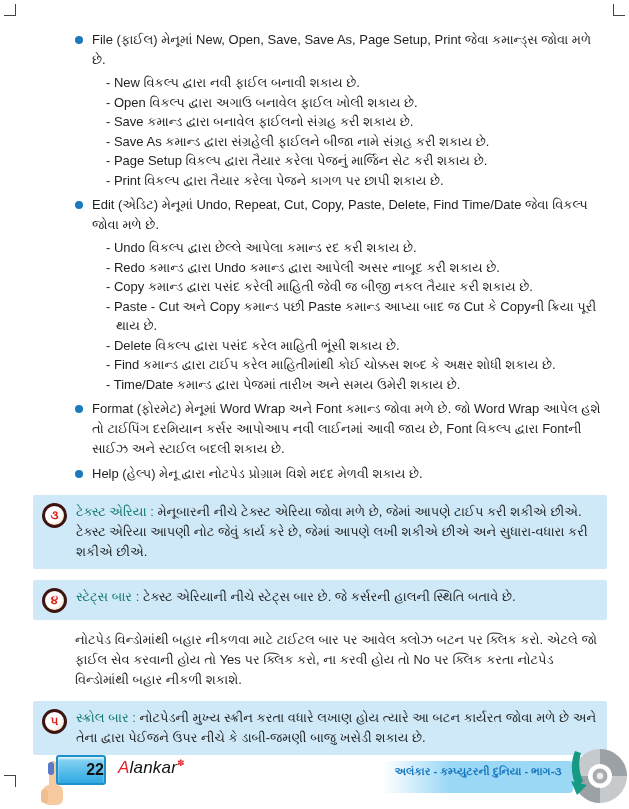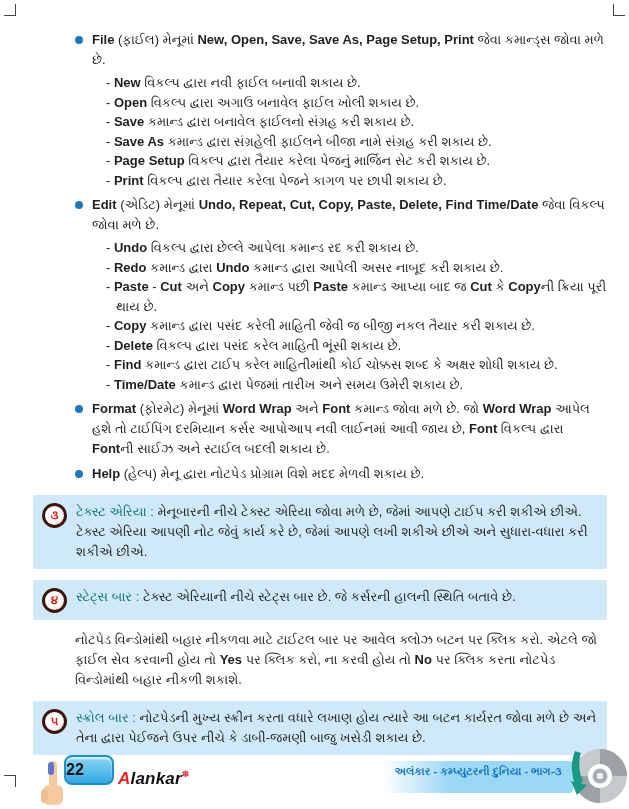--- a/index.html
+++ b/index.html
@@ -9,21 +9,21 @@
     color:#1f1f1f;font-size:13px;overflow:hidden;
   }
   
   .crop{position:absolute;width:11px;height:11px;}
   .crop.tl{left:4px;top:4px;border-right:1px solid #444;border-bottom:1px solid #444;}
   .crop.tr{right:4px;top:4px;border-left:1px solid #444;border-bottom:1px solid #444;}
   .crop.bl{left:4px;bottom:22px;border-right:1px solid #444;border-top:1px solid #444;}
   .crop.br{right:4px;bottom:22px;border-left:1px solid #444;border-top:1px solid #444;}
 
   .content{position:absolute;left:33px;top:30px;width:574px;}
-  b{font-weight:bold;}
+  b{font-weight:normal;}
 
   
   ul.bullets{list-style:none;margin:0;padding:0 0 0 42px;}
   ul.bullets>li{position:relative;padding-left:17px;line-height:20px;margin-bottom:5px;}
   ul.bullets>li>.dot{
     position:absolute;left:0;top:6px;width:8px;height:8px;border-radius:50%;
     background:#1b79bd;
   }
   ul.subs{list-style:none;margin:3px 0 2px 14px;padding:0;}
   ul.subs>li{line-height:19.5px;padding-left:10px;text-indent:-10px;}
@@ -40,27 +40,27 @@
     margin:1px 9px 0 2px;
   }
   .hbox .htext{line-height:20px;}
   .hbox .htitle{font-weight:normal;color:#0f766e;}
 
   .para{margin:10px 0 0 42px;line-height:20px;}
 
   
   .footer{position:absolute;left:0;bottom:0;width:629px;height:64px;}
   .pagebadge{
-    position:absolute;left:64px;top:10px;width:46px;height:26px;border-radius:8px;
+    position:absolute;left:56px;top:10px;width:46px;height:26px;border-radius:3px;
     background:linear-gradient(#8ed6f4,#2ea9e2);border:2px solid #1d8fcb;
-    text-align:left;font-weight:bold;font-size:16px;line-height:26px;color:#111;
+    text-align:right;font-weight:bold;font-size:16px;line-height:26px;color:#111;
     box-shadow:inset 0 2px 2px rgba(255,255,255,.7);
   }
   .hand{position:absolute;left:33px;top:14px;}
-  .logo{position:absolute;left:118px;top:24px;font-weight:bold;font-style:italic;
+  .logo{position:absolute;left:118px;top:13px;font-weight:normal;font-style:italic;
     font-size:17px;letter-spacing:.2px;color:#111;}
   .logo .a{color:#e02428;}
   .logo .reg{color:#e02428;font-size:9px;vertical-align:super;font-style:normal;}
   .footbar{
     position:absolute;right:56px;top:16px;width:190px;height:32px;border-radius:4px;
     background:linear-gradient(to right,#ffffff,#9bd8f6 35%,#9bd8f6);
     color:#1878be;font-weight:bold;font-size:11px;line-height:20px;text-align:center;
   }
   .cdwrap{position:absolute;right:0px;top:0px;width:66px;height:64px;}
 </style>
@@ -78,22 +78,22 @@
           <li>- <b>New</b> વિકલ્પ દ્વારા નવી ફાઈલ બનાવી શકાય છે.</li>
           <li>- <b>Open</b> વિકલ્પ દ્વારા અગાઉ બનાવેલ ફાઈલ ખોલી શકાય છે.</li>
           <li>- <b>Save</b> કમાન્ડ દ્વારા બનાવેલ ફાઈલનો સંગ્રહ કરી શકાય છે.</li>
           <li>- <b>Save As</b> કમાન્ડ દ્વારા સંગ્રહેલી ફાઈલને બીજા નામે સંગ્રહ કરી શકાય છે.</li>
           <li>- <b>Page Setup</b> વિકલ્પ દ્વારા તૈયાર કરેલા પેજનું માર્જિન સેટ કરી શકાય છે.</li>
           <li>- <b>Print</b> વિકલ્પ દ્વારા તૈયાર કરેલા પેજને કાગળ પર છાપી શકાય છે.</li>
         </ul></li>
       <li><span class="dot"></span><span><b>Edit</b> (એડિટ) મેનૂમાં <b>Undo, Repeat, Cut, Copy, Paste, Delete, Find Time/Date</b> જેવા વિકલ્પ જોવા મળે છે.</span><ul class="subs">
           <li>- <b>Undo</b> વિકલ્પ દ્વારા છેલ્લે આપેલા કમાન્ડ રદ કરી શકાય છે.</li>
           <li>- <b>Redo</b> કમાન્ડ દ્વારા <b>Undo</b> કમાન્ડ દ્વારા આપેલી અસર નાબૂદ કરી શકાય છે.</li>
+          <li>- <b>Copy</b> કમાન્ડ દ્વારા પસંદ કરેલી માહિતી જેવી જ બીજી નકલ તૈયાર કરી શકાય છે.</li>
           <li>- <b>Paste</b> - <b>Cut</b> અને <b>Copy</b> કમાન્ડ પછી <b>Paste</b> કમાન્ડ આપ્યા બાદ જ <b>Cut</b> કે <b>Copy</b>ની ક્રિયા પૂરી થાય છે.</li>
-          <li>- <b>Copy</b> કમાન્ડ દ્વારા પસંદ કરેલી માહિતી જેવી જ બીજી નકલ તૈયાર કરી શકાય છે.</li>
           <li>- <b>Delete</b> વિકલ્પ દ્વારા પસંદ કરેલ માહિતી ભૂંસી શકાય છે.</li>
           <li>- <b>Find</b> કમાન્ડ દ્વારા ટાઈપ કરેલ માહિતીમાંથી કોઈ ચોક્કસ શબ્દ કે અક્ષર શોધી શકાય છે.</li>
           <li>- <b>Time/Date</b> કમાન્ડ દ્વારા પેજમાં તારીખ અને સમય ઉમેરી શકાય છે.</li>
         </ul></li>
       <li><span class="dot"></span><span><b>Format</b> (ફોરમેટ) મેનૂમાં <b>Word Wrap</b> અને <b>Font</b> કમાન્ડ જોવા મળે છે. જો <b>Word Wrap</b> આપેલ હશે તો ટાઈપિંગ દરમિયાન કર્સર આપોઆપ નવી લાઈનમાં આવી જાય છે, <b>Font</b> વિકલ્પ દ્વારા <b>Font</b>ની સાઈઝ અને સ્ટાઈલ બદલી શકાય છે.</span></li>
       <li><span class="dot"></span><span><b>Help</b> (હેલ્પ) મેનૂ દ્વારા નોટપેડ પ્રોગ્રામ વિશે મદદ મેળવી શકાય છે.</span></li>
     </ul>
 
   <div class="hbox">
     <span class="badge">૩</span>

